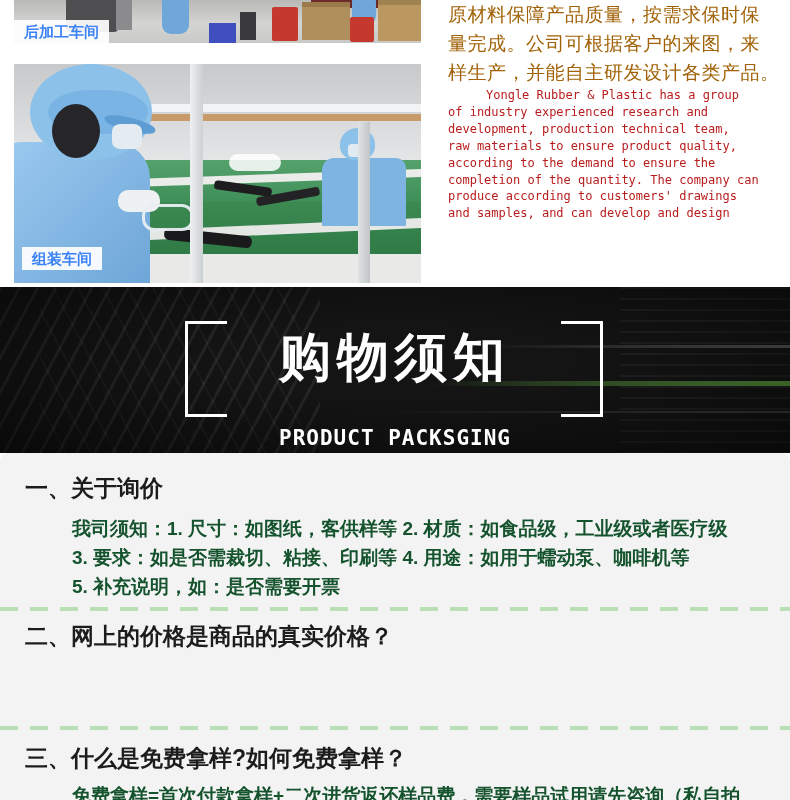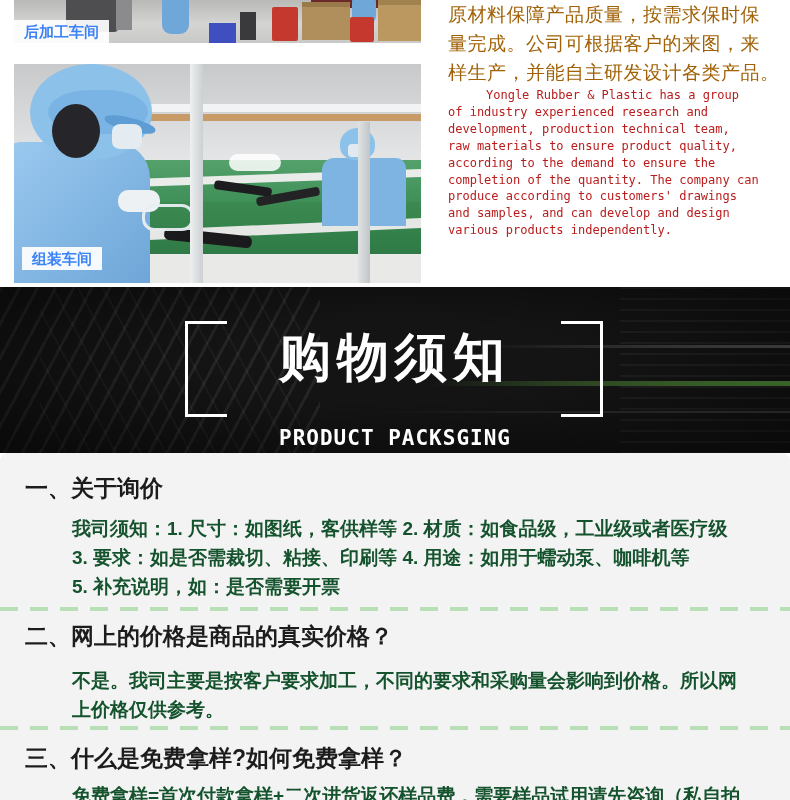--- a/index.html
+++ b/index.html
@@ -168,21 +168,20 @@
   </div>
   <div class="en-block">
     <div class="en-line">Yongle Rubber &amp; Plastic has a group</div>
     <div class="en-line">of industry experienced research and</div>
     <div class="en-line">development, production technical team,</div>
     <div class="en-line">raw materials to ensure product quality,</div>
     <div class="en-line">according to the demand to ensure the</div>
     <div class="en-line">completion of the quantity. The company can</div>
     <div class="en-line">produce according to customers' drawings</div>
     <div class="en-line">and samples, and can develop and design</div>
-    <div class="en-line">various products independently.</div>
   </div>
 
   <div class="banner">
     <div class="art bn-streaks-a"></div>
     <div class="art bn-streaks-b"></div>
     <div class="art bn-streaks-c"></div>
     <div class="art bn-streak-h1"></div>
     <div class="art bn-streak-green"></div>
     <div class="art bn-streak-h2"></div>
     <div class="art bn-vignette"></div>
@@ -197,24 +196,20 @@
     <div class="faq-h h1">一、关于询价</div>
     <div class="faq-body b1">
       <div>我司须知：1. 尺寸：如图纸，客供样等  2. 材质：如食品级，工业级或者医疗级</div>
       <div>3. 要求：如是否需裁切、粘接、印刷等 4. 用途：如用于蠕动泵、咖啡机等</div>
       <div>5. 补充说明，如：是否需要开票</div>
     </div>
 
     <div class="dash-divider dv1"></div>
 
     <div class="faq-h h2">二、网上的价格是商品的真实价格？</div>
-    <div class="faq-body b2">
-      <div>不是。我司主要是按客户要求加工，不同的要求和采购量会影响到价格。所以网</div>
-      <div>上价格仅供参考。</div>
-    </div>
 
     <div class="dash-divider dv2"></div>
 
     <div class="faq-h h3">三、什么是免费拿样?如何免费拿样？</div>
     <div class="faq-body b3">
       <div>免费拿样=首次付款拿样+二次进货返还样品费，需要样品试用请先咨询（私自拍</div>
     </div>
 
   </div>
 </div>

